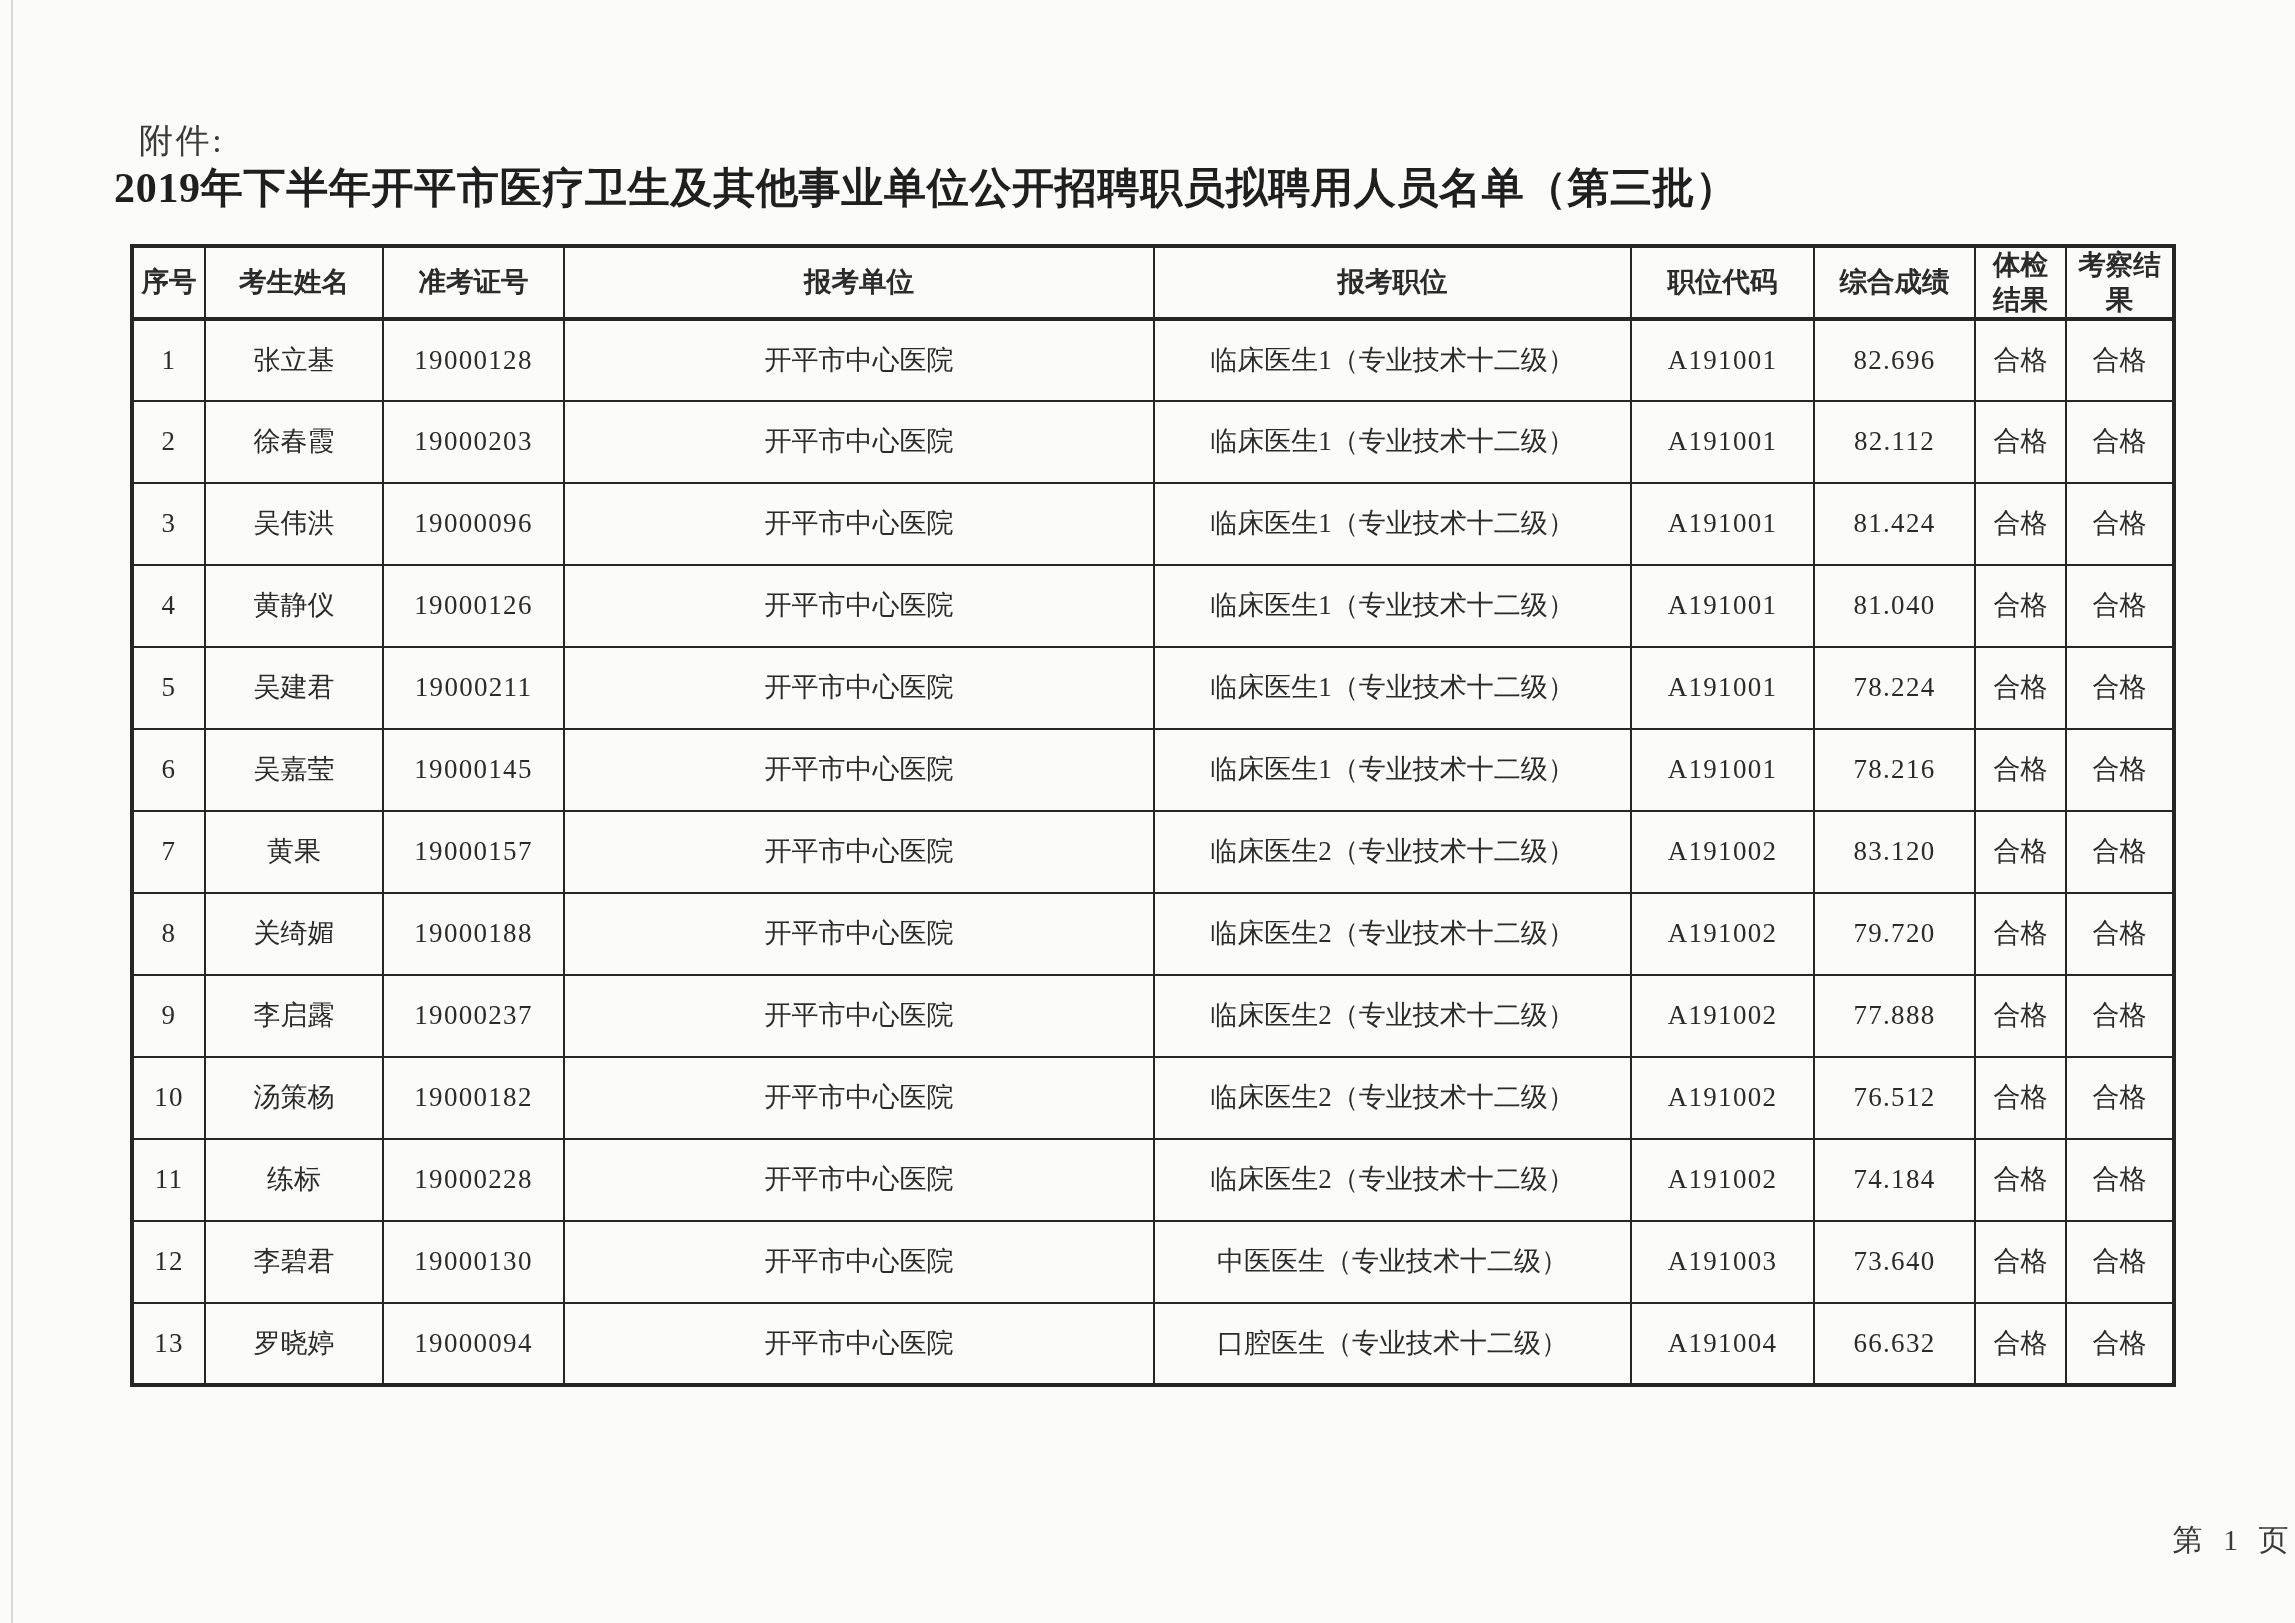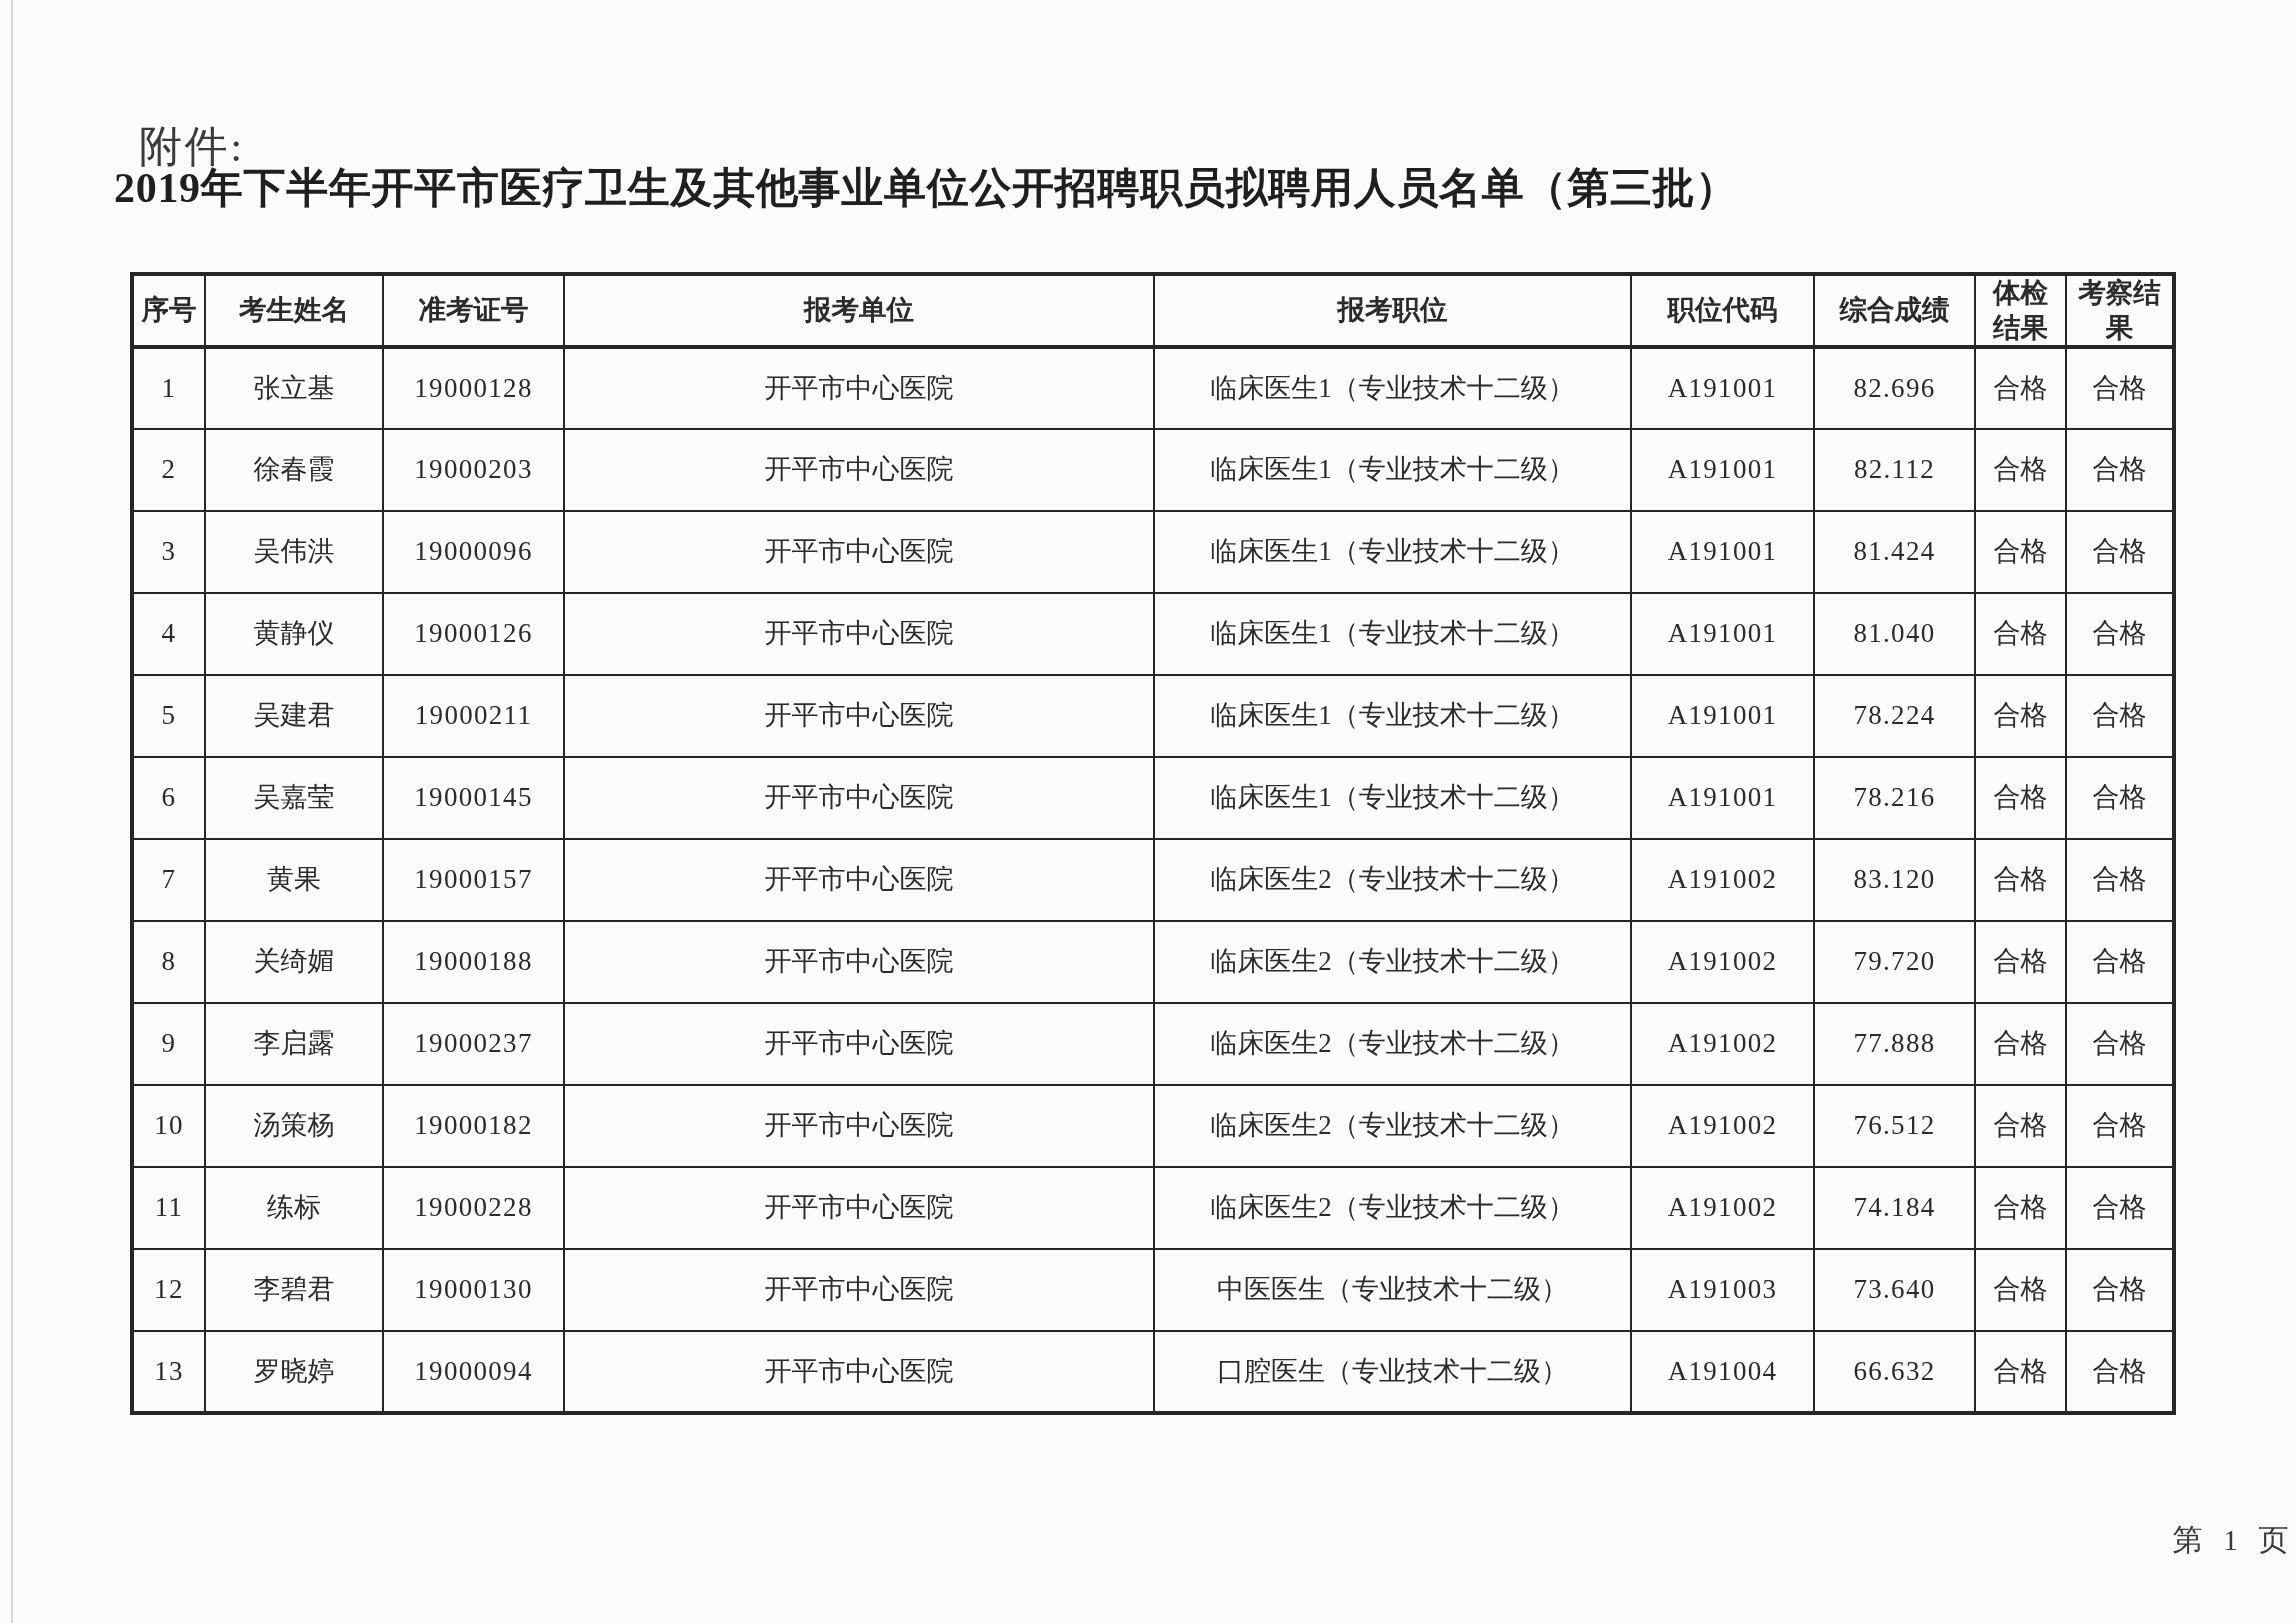--- a/index.html
+++ b/index.html
@@ -9,33 +9,32 @@
     font-family:"Liberation Serif","DejaVu Serif",serif;
     color:#2b2b2b;
     overflow:hidden;
   }
   .scan-edge{
     position:absolute;left:10.5px;top:0;width:2px;height:1623px;
     background:#d9d9d6;
   }
   .attachment{
     position:absolute;left:139px;top:118px;
-    font-size:43px;letter-spacing:2.6px;color:#3a3a3a;
+    font-size:34px;letter-spacing:2.6px;color:#3a3a3a;
   }
   .doc-title{
     position:absolute;left:0;top:160px;width:1852px;
     text-align:center;font-size:42px;font-weight:700;
     letter-spacing:0.7px;color:#1f1f1f;
     font-family:"Liberation Serif","DejaVu Serif",serif;
   }
   table.roster{
     position:absolute;left:130px;top:244px;
     width:2043px;border-collapse:collapse;table-layout:fixed;
     border:4.6px solid #262626;
-    margin-top:28px;
   }
   table.roster th,table.roster td{
     border:2.6px solid #262626;
     text-align:center;vertical-align:middle;
     padding:0 3.9px;box-sizing:border-box;
     font-size:27px;color:#2b2b2b;
     line-height:1.25;
     overflow:hidden;
   }
   table.roster thead tr{height:73px;}

